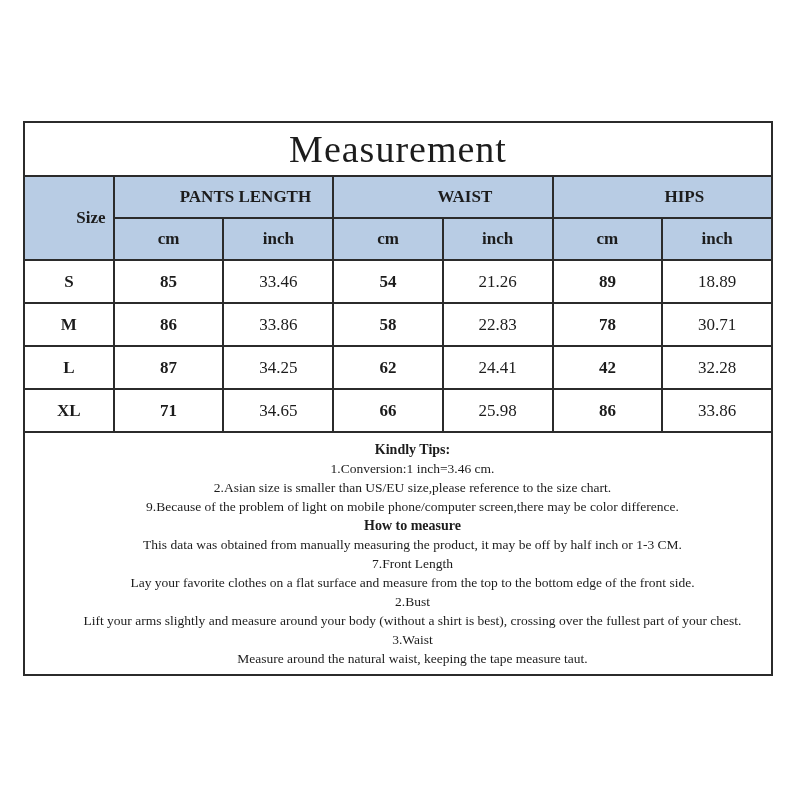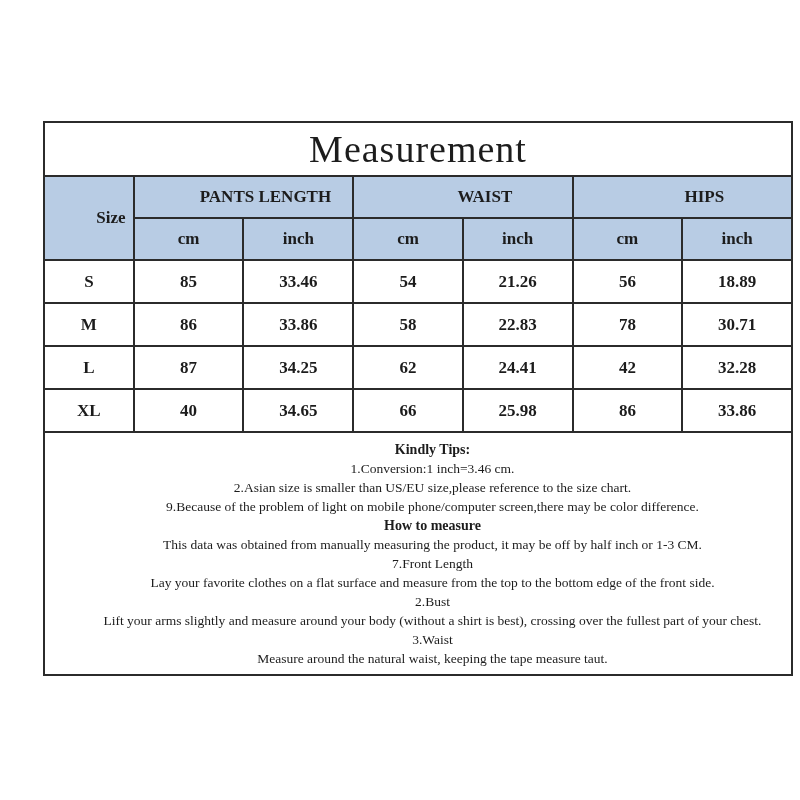--- a/index.html
+++ b/index.html
@@ -13,21 +13,21 @@
   }
   .sheet {
     position: relative;
     width: 800px;
     height: 800px;
     background: #ffffff;
     overflow: hidden;
   }
   table.measure {
     position: absolute;
-    left: 43px;
+    left: 23px;
     top: 121px;
     width: 750px;
     border-collapse: collapse;
     table-layout: fixed;
   }
   table.measure td, table.measure th {
     border: 2px solid var(--border, #2b2b2b);
     text-align: center;
     vertical-align: middle;
     padding: 0;
@@ -41,21 +41,21 @@
   }
   th.hdr {
     background: var(--header-bg, #b8cce4);
     font-size: 17px;
     font-weight: 700;
   }
   tr.group-row th { height: 40px; padding-left: 44px; }
   tr.sub-row th { height: 40px; }
   tr.data-row td { height: 41px; font-size: 17px; }
   td.size-cell, td.cm-cell { font-weight: 700; }
-  td.inch-cell { font-weight: 700; }
+  td.inch-cell { font-weight: 400; }
   td.tips-cell {
     height: 241px;
     vertical-align: top;
     text-align: left;
     padding: 8px 10px 8px 22px;
     font-size: 13.5px;
     line-height: 19px;
   }
   .tips-line { white-space: nowrap; padding-left: 29px; }
   .tips-heading { font-weight: 700; font-size: 14px; }
@@ -91,21 +91,21 @@
         <th class="hdr">inch</th>
         <th class="hdr">cm</th>
         <th class="hdr">inch</th>
       </tr>
       <tr class="data-row">
         <td class="size-cell">S</td>
         <td class="cm-cell">85</td>
         <td class="inch-cell">33.46</td>
         <td class="cm-cell">54</td>
         <td class="inch-cell">21.26</td>
-        <td class="cm-cell">56</td>
+        <td class="cm-cell">89</td>
         <td class="inch-cell">18.89</td>
       </tr>
       <tr class="data-row">
         <td class="size-cell">M</td>
         <td class="cm-cell">86</td>
         <td class="inch-cell">33.86</td>
         <td class="cm-cell">58</td>
         <td class="inch-cell">22.83</td>
         <td class="cm-cell">78</td>
         <td class="inch-cell">30.71</td>
@@ -114,21 +114,21 @@
         <td class="size-cell">L</td>
         <td class="cm-cell">87</td>
         <td class="inch-cell">34.25</td>
         <td class="cm-cell">62</td>
         <td class="inch-cell">24.41</td>
         <td class="cm-cell">42</td>
         <td class="inch-cell">32.28</td>
       </tr>
       <tr class="data-row">
         <td class="size-cell">XL</td>
-        <td class="cm-cell">40</td>
+        <td class="cm-cell">71</td>
         <td class="inch-cell">34.65</td>
         <td class="cm-cell">66</td>
         <td class="inch-cell">25.98</td>
         <td class="cm-cell">86</td>
         <td class="inch-cell">33.86</td>
       </tr>
       <tr>
         <td class="tips-cell" colspan="7">
           <div class="tips-line tips-heading">Kindly Tips:</div>
           <div class="tips-line">1.Conversion:1 inch=3.46 cm.</div>

